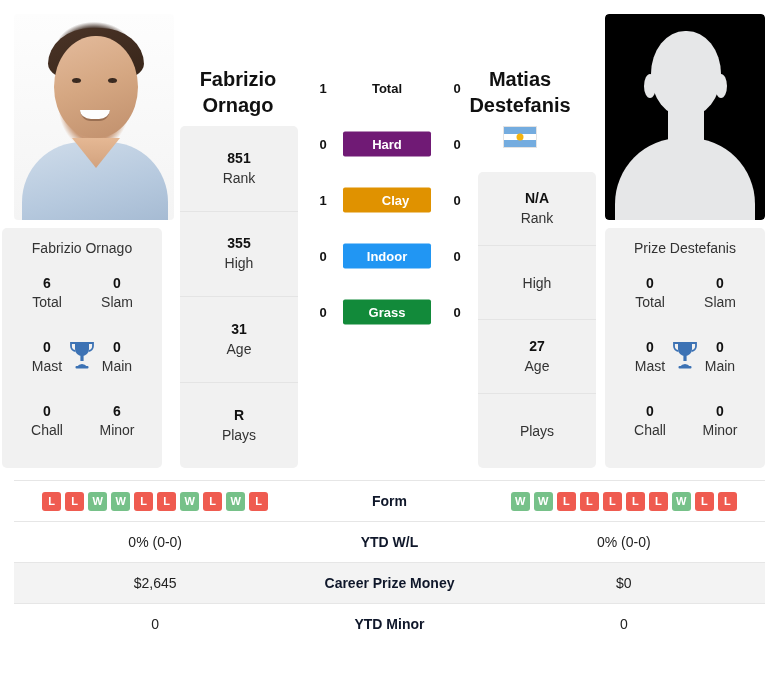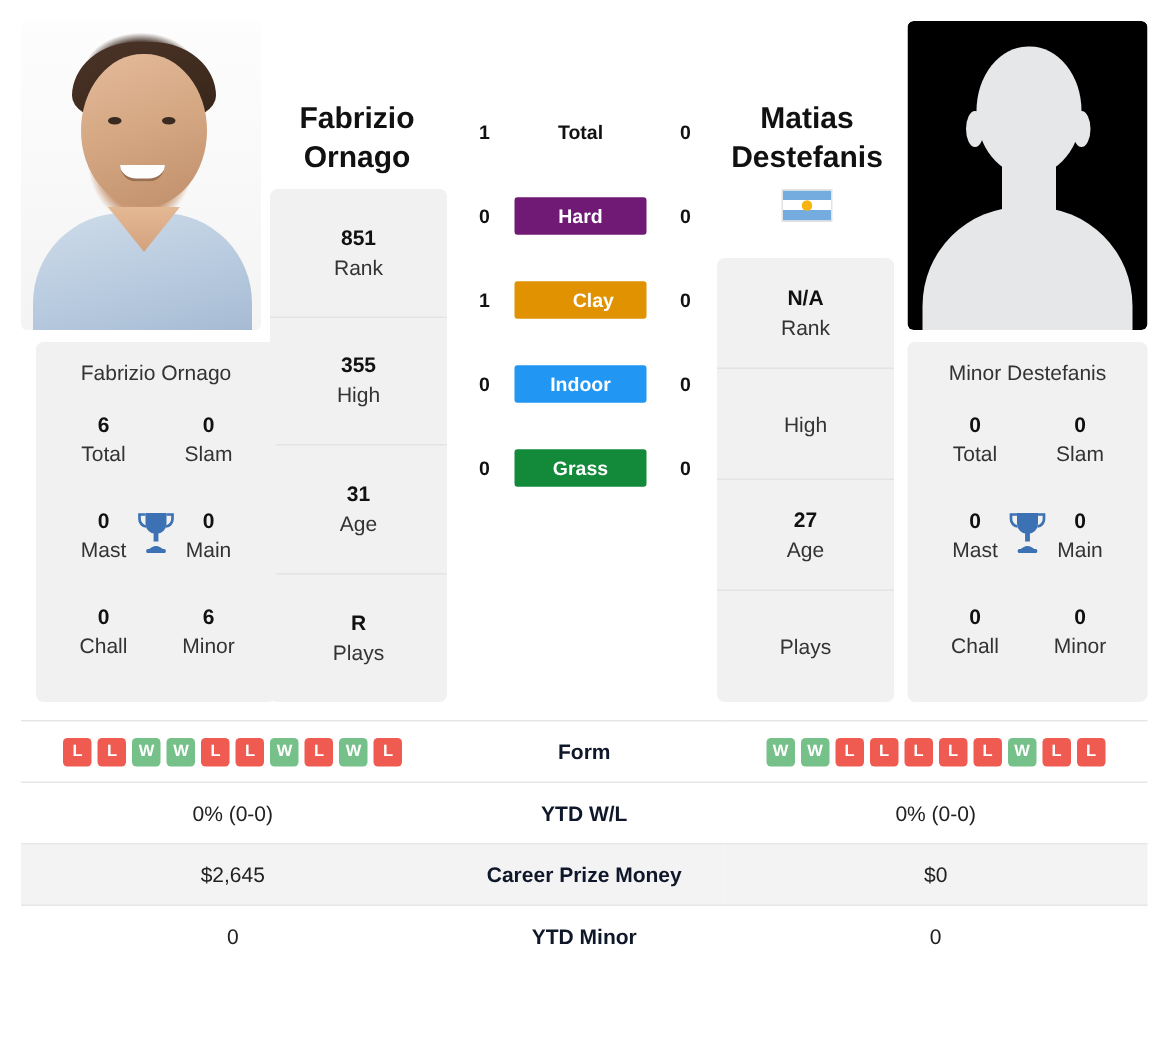--- a/index.html
+++ b/index.html
@@ -110,21 +110,21 @@
 
   
   .headline {
     position: absolute;
     top: 26px;
     width: 160px;
     text-align: center;
     margin-top: 40px;
   }
   .headline-left  { left: 158px; }
-  .headline-right { left: 458px; }
+  .headline-right { left: 440px; }
   .headline .hl-name {
     font-size: 20px;
     font-weight: bold;
     line-height: 26px;
     color: #111111;
   }
   .flag {
     margin: 8px auto 0;
     width: 34px; height: 22px;
     border: 1px solid #e3e3e3;
@@ -150,21 +150,21 @@
   
   .titles-card {
     position: absolute;
     top: 228px;
     width: 160px;
     height: 240px;
     background: #f1f1f1;
     border-radius: 5px;
     padding-top: 12px;
   }
-  .titles-left  { left: 24px; }
+  .titles-left  { left: 2px; }
   .titles-right { left: 605px; }
   .titles-card .tc-name {
     text-align: center;
     font-size: 14px;
     color: #333333;
     margin-bottom: 18px;
   }
   .tc-row {
     position: relative;
     height: 64px;
@@ -412,21 +412,21 @@
         <div class="tc-lbl">Chall</div>
       </div>
       <div class="tc-cell">
         <div class="tc-val">6</div>
         <div class="tc-lbl">Minor</div>
       </div>
     </div>
   </div>
 
   <div class="titles-card titles-right">
-    <div class="tc-name">Minor Destefanis</div>
+    <div class="tc-name">Prize Destefanis</div>
     <div class="tc-row">
       <div class="tc-cell">
         <div class="tc-val">0</div>
         <div class="tc-lbl">Total</div>
       </div>
       <div class="tc-cell">
         <div class="tc-val">0</div>
         <div class="tc-lbl">Slam</div>
       </div>
     </div>

